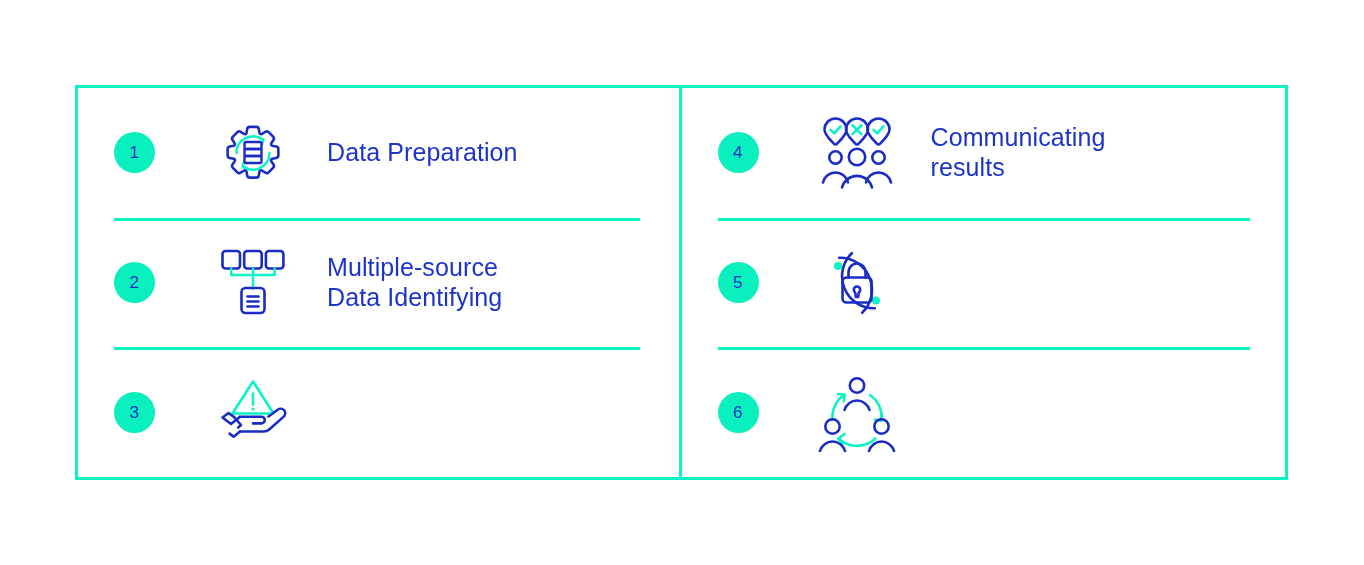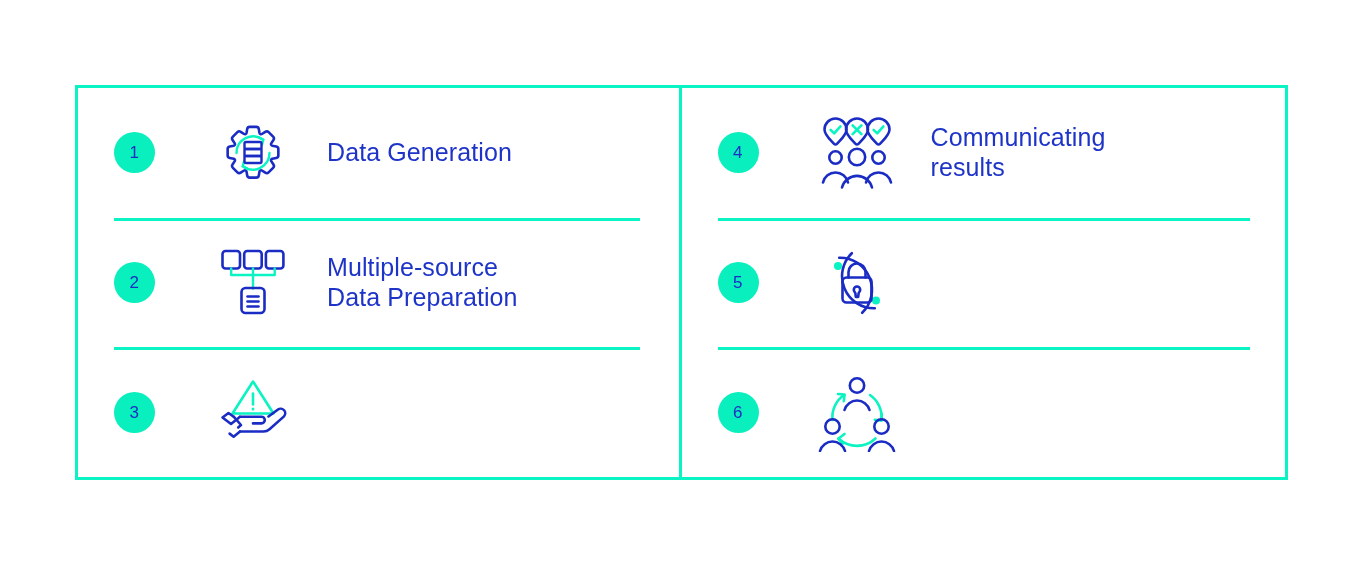--- a/index.html
+++ b/index.html
@@ -143,21 +143,21 @@
               <path d="M34.5 55.8 l-4.8 -2.4 l1.3 -5.0"></path>
             </g>
 
             <g stroke="#1A2CC4" stroke-width="2.4" fill="none">
               <rect x="31.5" y="29" width="17" height="7" rx="1.5"></rect>
               <rect x="31.5" y="36" width="17" height="7" rx="0.5"></rect>
               <rect x="31.5" y="43" width="17" height="7" rx="1.5"></rect>
             </g>
           </svg>
         </div>
-        <div class="row-label">Data Generation</div>
+        <div class="row-label">Data Preparation</div>
       </div>
 
       <div class="row">
         <div class="badge">2</div>
         <div class="icon-slot">
           <svg width="80" height="80" viewBox="0 0 80 80" fill="none">
             <g stroke="#1A2CC4" stroke-width="2.6" fill="none">
               <rect x="9.5" y="8" width="17.5" height="17.5" rx="3"></rect>
               <rect x="31.2" y="8" width="17.5" height="17.5" rx="3"></rect>
               <rect x="52.9" y="8" width="17.5" height="17.5" rx="3"></rect>
@@ -170,21 +170,21 @@
 
             <g stroke="#1A2CC4" stroke-width="2.6" fill="none" stroke-linecap="round">
               <rect x="28.5" y="45" width="23" height="25" rx="4"></rect>
               <path d="M34.5 53.5 h11"></path>
               <path d="M34.5 58.5 h11"></path>
               <path d="M34.5 63.5 h11"></path>
             </g>
           </svg>
         </div>
         <div class="row-label">Multiple-source
-Data Preparation</div>
+Data Identifying</div>
       </div>
 
       <div class="row">
         <div class="badge">3</div>
         <div class="icon-slot">
           <svg width="84" height="80" viewBox="0 0 84 80" fill="none">
 
             <g stroke="#0AF3C2" stroke-width="2.6" fill="none" stroke-linejoin="round" stroke-linecap="round">
               <path d="M42 9.5 L62.5 41.5 H21.5 Z"></path>
               <path d="M42 21.5 v11"></path>

